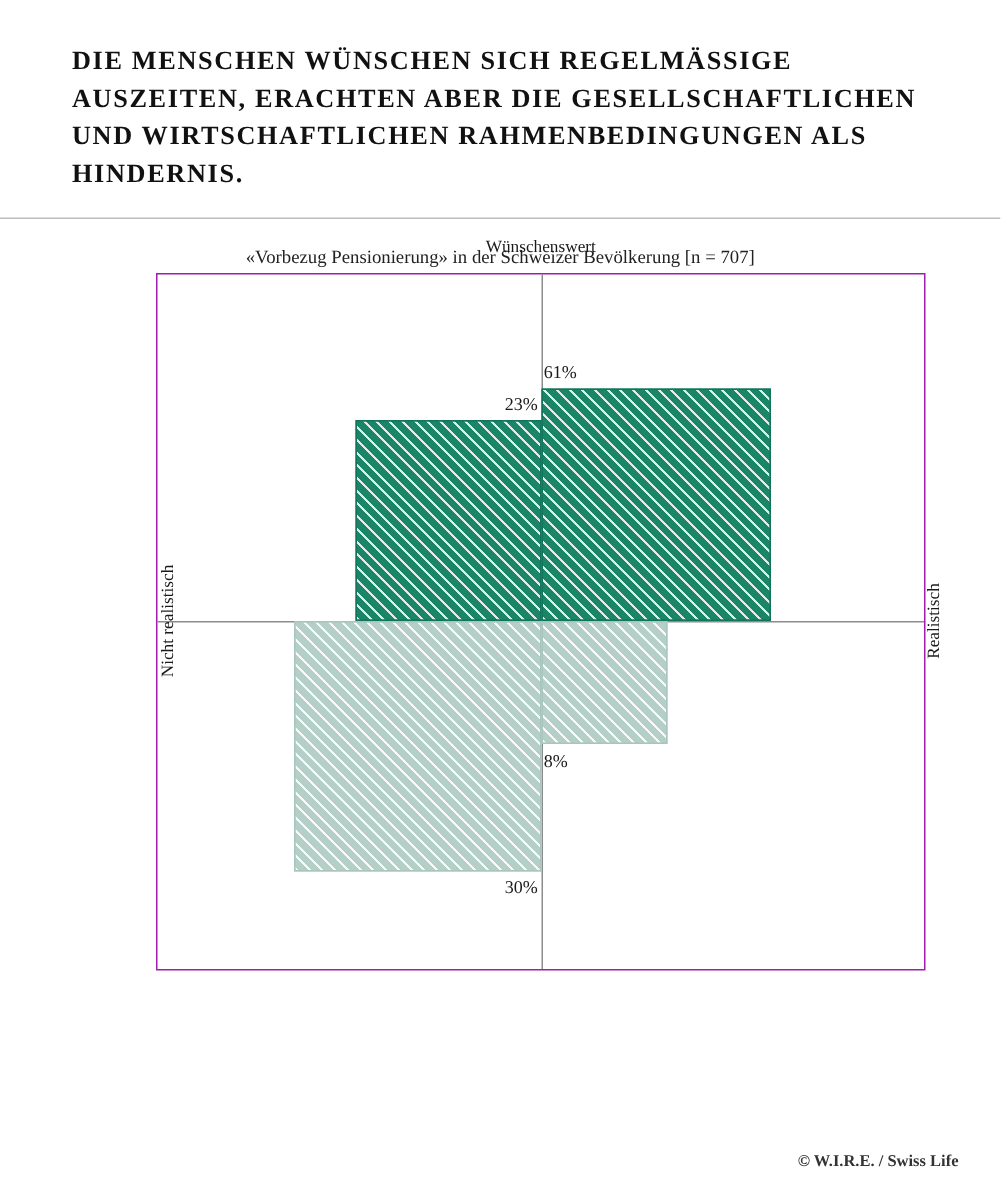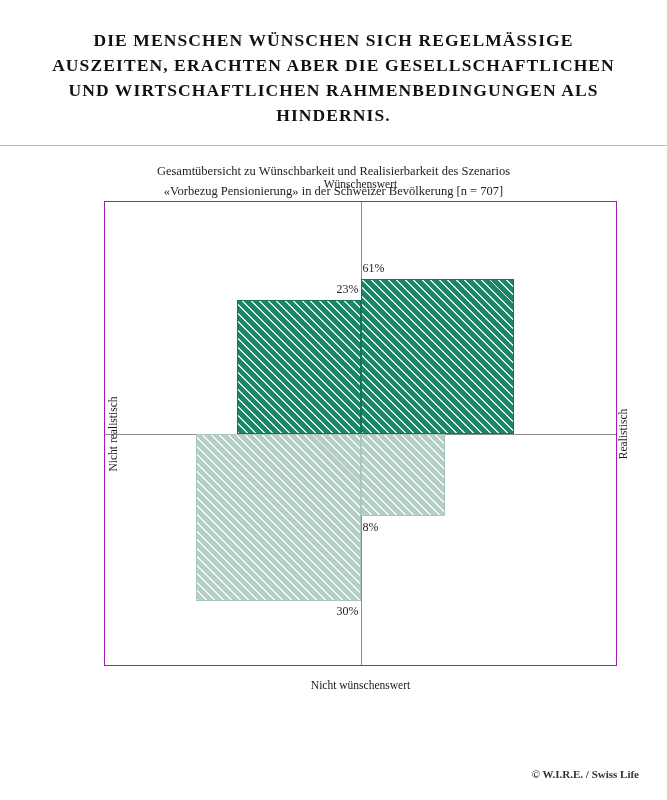--- a/index.html
+++ b/index.html
@@ -12,21 +12,21 @@
     height: 800px;
     font-family: "Liberation Serif", serif;
     color: #1a1a1a;
     position: relative;
     overflow: hidden;
   }
 
   
   .headline {
     padding: 28px 48px 18px 48px;
-    text-align: center;
+    text-align: left;
     font-family: "Liberation Serif", serif;
     font-size: 17.5px;
     line-height: 1.42;
     letter-spacing: 1.1px;
     font-weight: bold;
     text-transform: uppercase;
     color: #111111;
   }
   .rule {
     height: 1px;
@@ -142,32 +142,30 @@
     font-weight: bold;
   }
 </style>
 </head>
 <body>
 
 <div class="headline">Die Menschen wünschen sich regelmässige Auszeiten, erachten aber die gesellschaftlichen und wirtschaftlichen Rahmenbedingungen als Hindernis.</div>
 <div class="rule"></div>
 
 <div class="subtitle">
-  <div>Gesamtübersicht zu Wünschbarkeit und Realisierbarkeit des Szenarios</div>
   <div>«Vorbezug Pensionierung» in der Schweizer Bevölkerung [n = 707]</div>
 </div>
 
 <div class="chart-wrap">
   <div class="plot">
 
     <div class="axis-v"></div>
     <div class="axis-h"></div>
 
     <div class="lbl lbl-top">Wünschenswert</div>
-    <div class="lbl lbl-bottom">Nicht wünschenswert</div>
     <div class="lbl lbl-left">Nicht realistisch</div>
     <div class="lbl lbl-right">Realistisch</div>
 
     <div class="qbox dark" style="right:50%; bottom:50%; width:124px; height:134px;"></div>
     <div class="val" style="right:50%; bottom:calc(50% + 134px); margin-right:2px; margin-bottom:3px;margin-top:40px;">23%</div>
 
     <div class="qbox dark" style="left:50%; bottom:50%; width:153px; height:155px;"></div>
     <div class="val" style="left:50%; bottom:calc(50% + 155px); margin-left:2px; margin-bottom:3px;">61%</div>
 
     <div class="qbox light" style="right:50%; top:50%; width:165px; height:167px;"></div>

